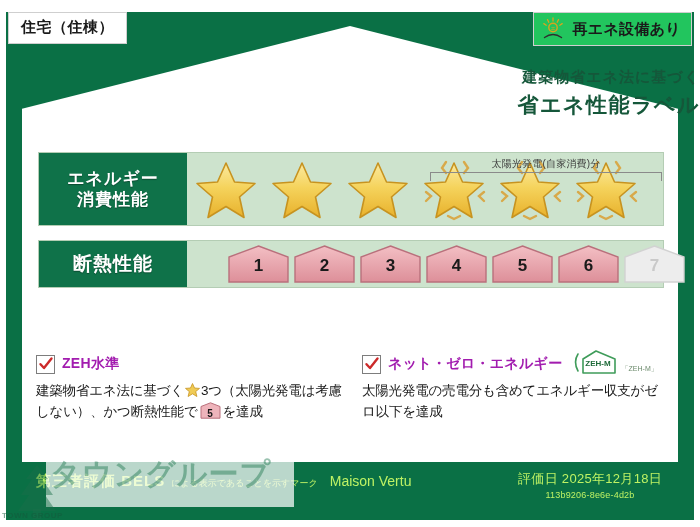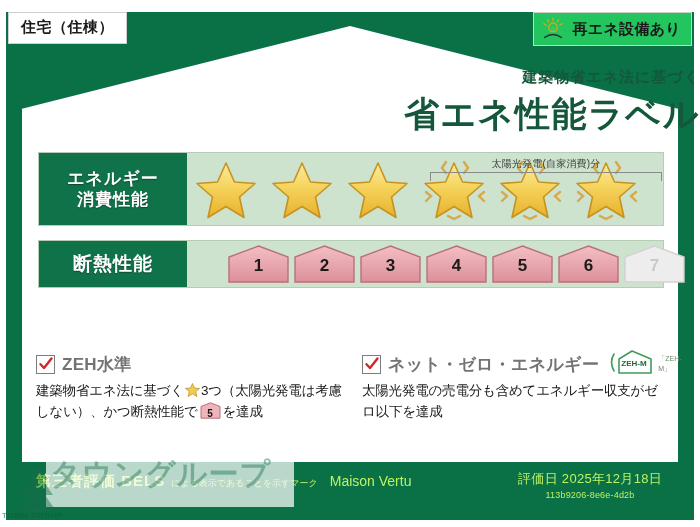--- a/index.html
+++ b/index.html
@@ -77,21 +77,21 @@
     z-index: 5;
   }
   .title-sub {
     font-size: 15px;
     font-weight: bold;
     color: #15573a;
     letter-spacing: 1px;
   }
   .title-main {
     margin-top: 4px;
-    font-size: 35px;
+    font-size: 21px;
     font-weight: bold;
     color: #15573a;
     letter-spacing: 1.5px;
   }
 
   
   .rows {
     position: absolute;
     left: 38px; top: 152px;
     width: 626px;
@@ -195,23 +195,23 @@
   }
   .checkbox {
     width: 19px; height: 19px;
     border: 1.5px solid #7d7d7d;
     background: #fff;
     position: relative;
     flex: 0 0 19px;
   }
   .checkbox svg { position: absolute; left: 1px; top: 0px; width: 16px; height: 16px; }
   .crit-title {
-    font-size: 17px;
-    font-weight: bold;
-    color: #737373;
+    font-size: 14px;
+    font-weight: bold;
+    color: #a21caf;
     letter-spacing: .3px;
     white-space: nowrap;
   }
   .zehm-logo { width: 46px; height: 26px; flex: 0 0 46px; margin-left: 2px; }
   .zehm-cap { font-size: 7px; color: #6b8a6b; margin-left: -3px; align-self: flex-end; padding-bottom: 2px; }
 
   .crit-body {
     margin-top: 5px;
     font-size: 13.5px;
     line-height: 1.55;

